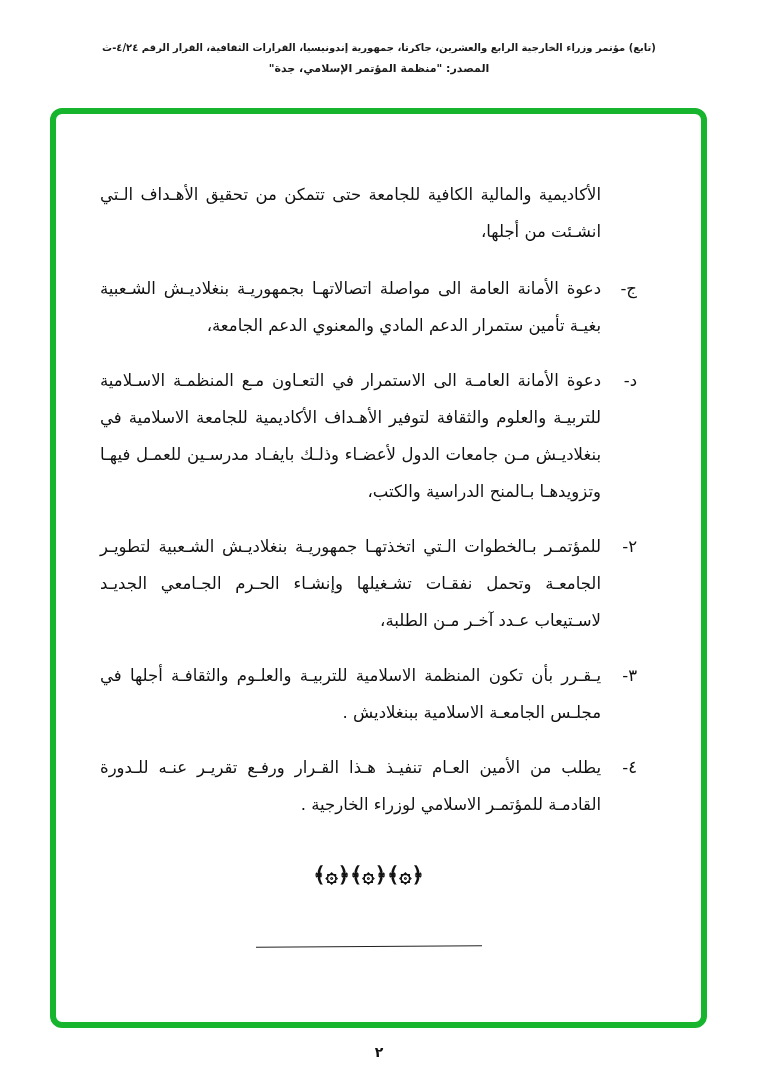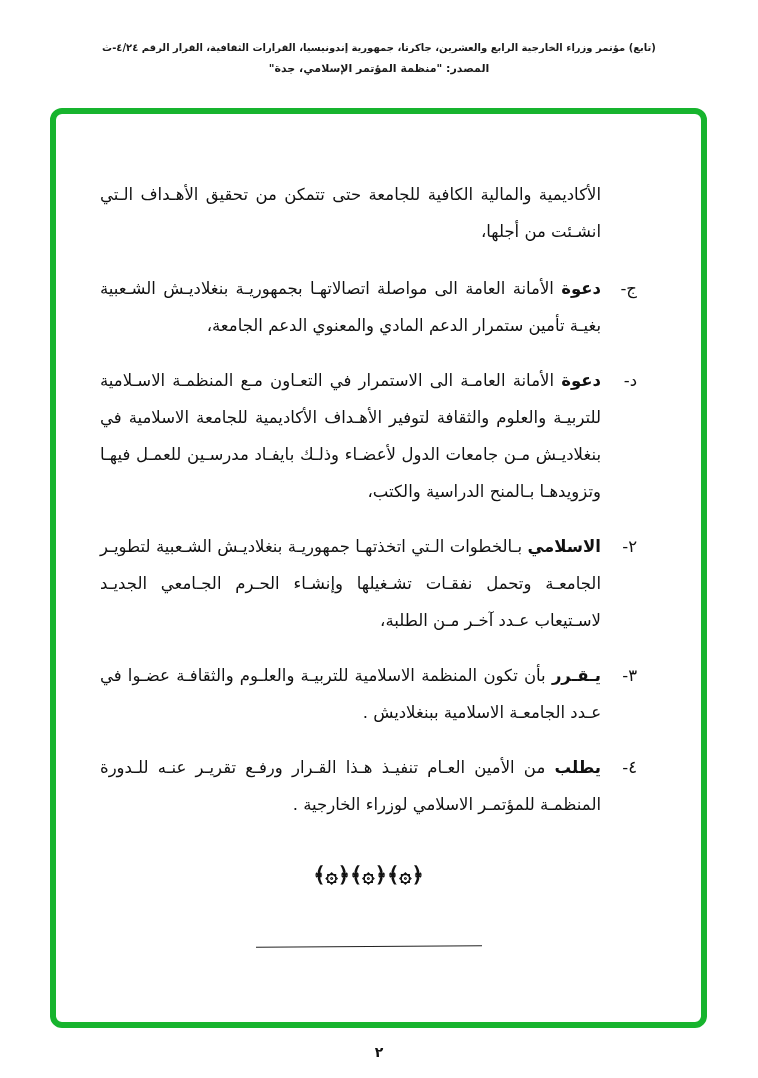--- a/index.html
+++ b/index.html
@@ -65,21 +65,21 @@
   .doc-item .marker {
     flex: 0 0 36px;
     text-align: right;
     white-space: nowrap;
   }
   .doc-item .text {
     flex: 1 1 auto;
     text-align: justify;
   }
   .doc-item .lead {
-    font-weight: 700;
+    font-weight: 400;
   }
   .numbered .marker { letter-spacing: 1px; }
   
   .ornament {
     margin-top: 34px;
     text-align: center;
     font-size: 21px;
     font-weight: 700;
     color: #111111;
     letter-spacing: -1px;
@@ -123,31 +123,31 @@
         <div class="text"><span class="lead">دعوة</span> <span>الأمانة العامة الى مواصلة اتصالاتهـا بجمهوريـة بنغلاديـش الشـعبية بغيـة تأمين ستمرار الدعم المادي والمعنوي الدعم الجامعة،</span></div>
       </div>
 
       <div class="doc-item sub">
         <div class="marker">د-</div>
         <div class="text"><span class="lead">دعوة</span> <span>الأمانة العامـة الى الاستمرار في التعـاون مـع المنظمـة الاسـلامية للتربيـة والعلوم والثقافة لتوفير الأهـداف الأكاديمية للجامعة الاسلامية في بنغلاديـش مـن جامعات الدول لأعضـاء وذلـك بايفـاد مدرسـين للعمـل فيهـا وتزويدهـا بـالمنح الدراسية والكتب،</span></div>
       </div>
 
       <div class="doc-item numbered">
         <div class="marker">٢-</div>
-        <div class="text"><span class="lead">الاسلامي</span> <span>بـالخطوات الـتي اتخذتهـا جمهوريـة بنغلاديـش الشـعبية لتطويـر الجامعـة وتحمل نفقـات تشـغيلها وإنشـاء الحـرم الجـامعي الجديـد لاسـتيعاب عـدد آخـر مـن الطلبة،</span></div>
+        <div class="text"><span class="lead">للمؤتمـر</span> <span>بـالخطوات الـتي اتخذتهـا جمهوريـة بنغلاديـش الشـعبية لتطويـر الجامعـة وتحمل نفقـات تشـغيلها وإنشـاء الحـرم الجـامعي الجديـد لاسـتيعاب عـدد آخـر مـن الطلبة،</span></div>
       </div>
 
       <div class="doc-item numbered">
         <div class="marker">٣-</div>
-        <div class="text"><span class="lead">يـقـرر</span> <span>بأن تكون المنظمة الاسلامية  للتربيـة والعلـوم والثقافـة عضـوا في عـدد الجامعـة الاسلامية ببنغلاديش .</span></div>
+        <div class="text"><span class="lead">يـقـرر</span> <span>بأن تكون المنظمة الاسلامية  للتربيـة والعلـوم والثقافـة أجلها في مجلـس الجامعـة الاسلامية ببنغلاديش .</span></div>
       </div>
 
       <div class="doc-item numbered">
         <div class="marker">٤-</div>
-        <div class="text"><span class="lead">يطلب</span> <span>من الأمين  العـام تنفيـذ هـذا القـرار ورفـع تقريـر عنـه للـدورة المنظمـة للمؤتمـر الاسلامي لوزراء الخارجية .</span></div>
+        <div class="text"><span class="lead">يطلب</span> <span>من الأمين  العـام تنفيـذ هـذا القـرار ورفـع تقريـر عنـه للـدورة القادمـة للمؤتمـر الاسلامي لوزراء الخارجية .</span></div>
       </div>
 
       <div class="ornament">﴿۞﴾﴿۞﴾﴿۞﴾</div>
 
       <div class="sig-line"></div>
 
     </div>
   </div>
 
   <div class="page-number">٢</div>

